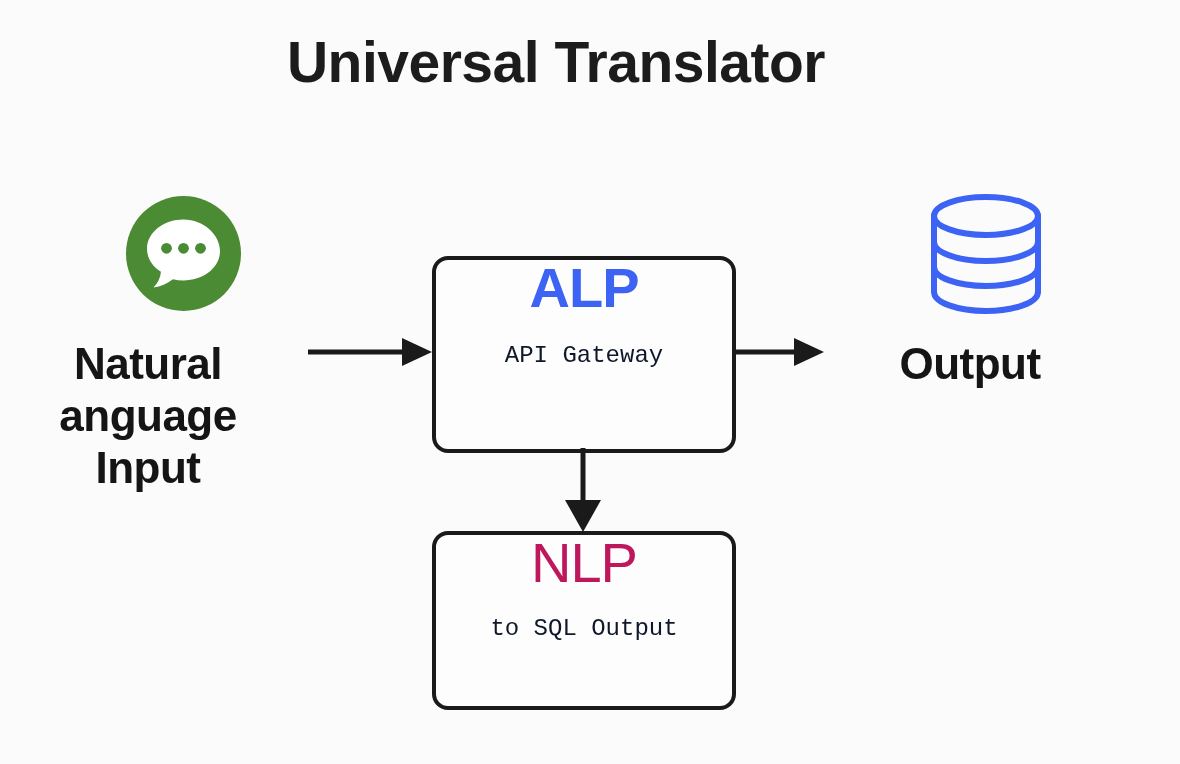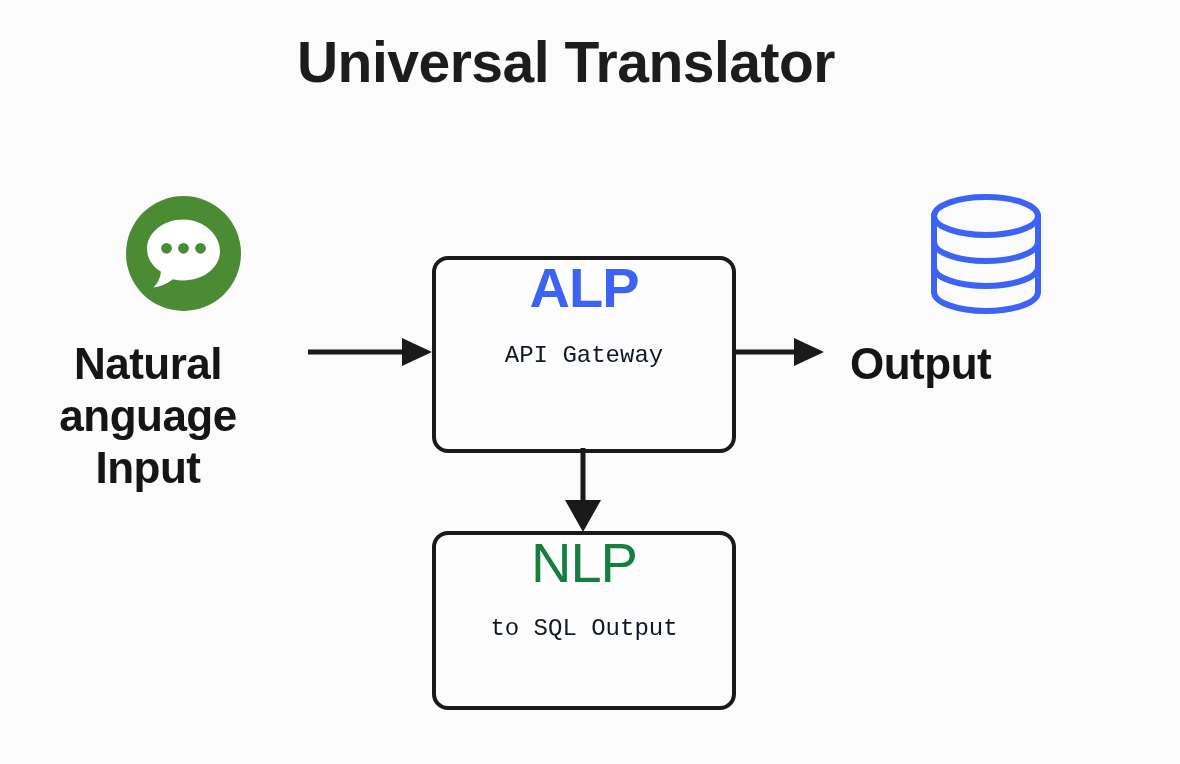--- a/index.html
+++ b/index.html
@@ -13,21 +13,21 @@
     height: 764px;
     background: #fbfbfb;
     overflow: hidden;
     font-family: "Liberation Sans", sans-serif;
     color: #1a1a1a;
   }
 
   
   #diagram-title {
     position: absolute;
-    left: 14px;
+    left: 4px;
     top: 30px;
     width: 1104px;
     text-align: center;
     font-size: 57px;
     font-weight: bold;
     letter-spacing: -0.5px;
     color: #1c1c1c;
     line-height: 1.15;
     white-space: nowrap;
   }
@@ -76,20 +76,21 @@
     text-align: left;
     font-size: 44px;
     font-weight: bold;
     line-height: 1.18;
     letter-spacing: -0.5px;
     color: #151515;
   }
   #output-label .line-two {
     display: block;
     width: 240px;
+    text-align: center;
   }
 
   
   .node-box {
     position: absolute;
     box-sizing: border-box;
     background: #fdfdfd;
     border: 4px solid #1a1a1a;
     border-radius: 16px;
     display: flex;
@@ -108,21 +109,21 @@
     width: 304px;
     height: 179px;
   }
   .node-title {
     font-size: 56px;
     font-weight: bold;
     letter-spacing: -1px;
     line-height: 1;
   }
   .node-title.accent { color: #3d63f5; }
-  .node-title.plain  { color: #15803d; font-weight: normal; }
+  .node-title.plain  { color: #be185d; font-weight: normal; }
   .node-sub {
     font-size: 24px;
     font-weight: normal;
     color: #0f172a;
     line-height: 1;
     font-family: Liberation Mono, monospace;
   }
   #alp-box .node-sub { margin-top: 28px; }
   #nlp-box .node-sub { margin-top: 26px; }
 

